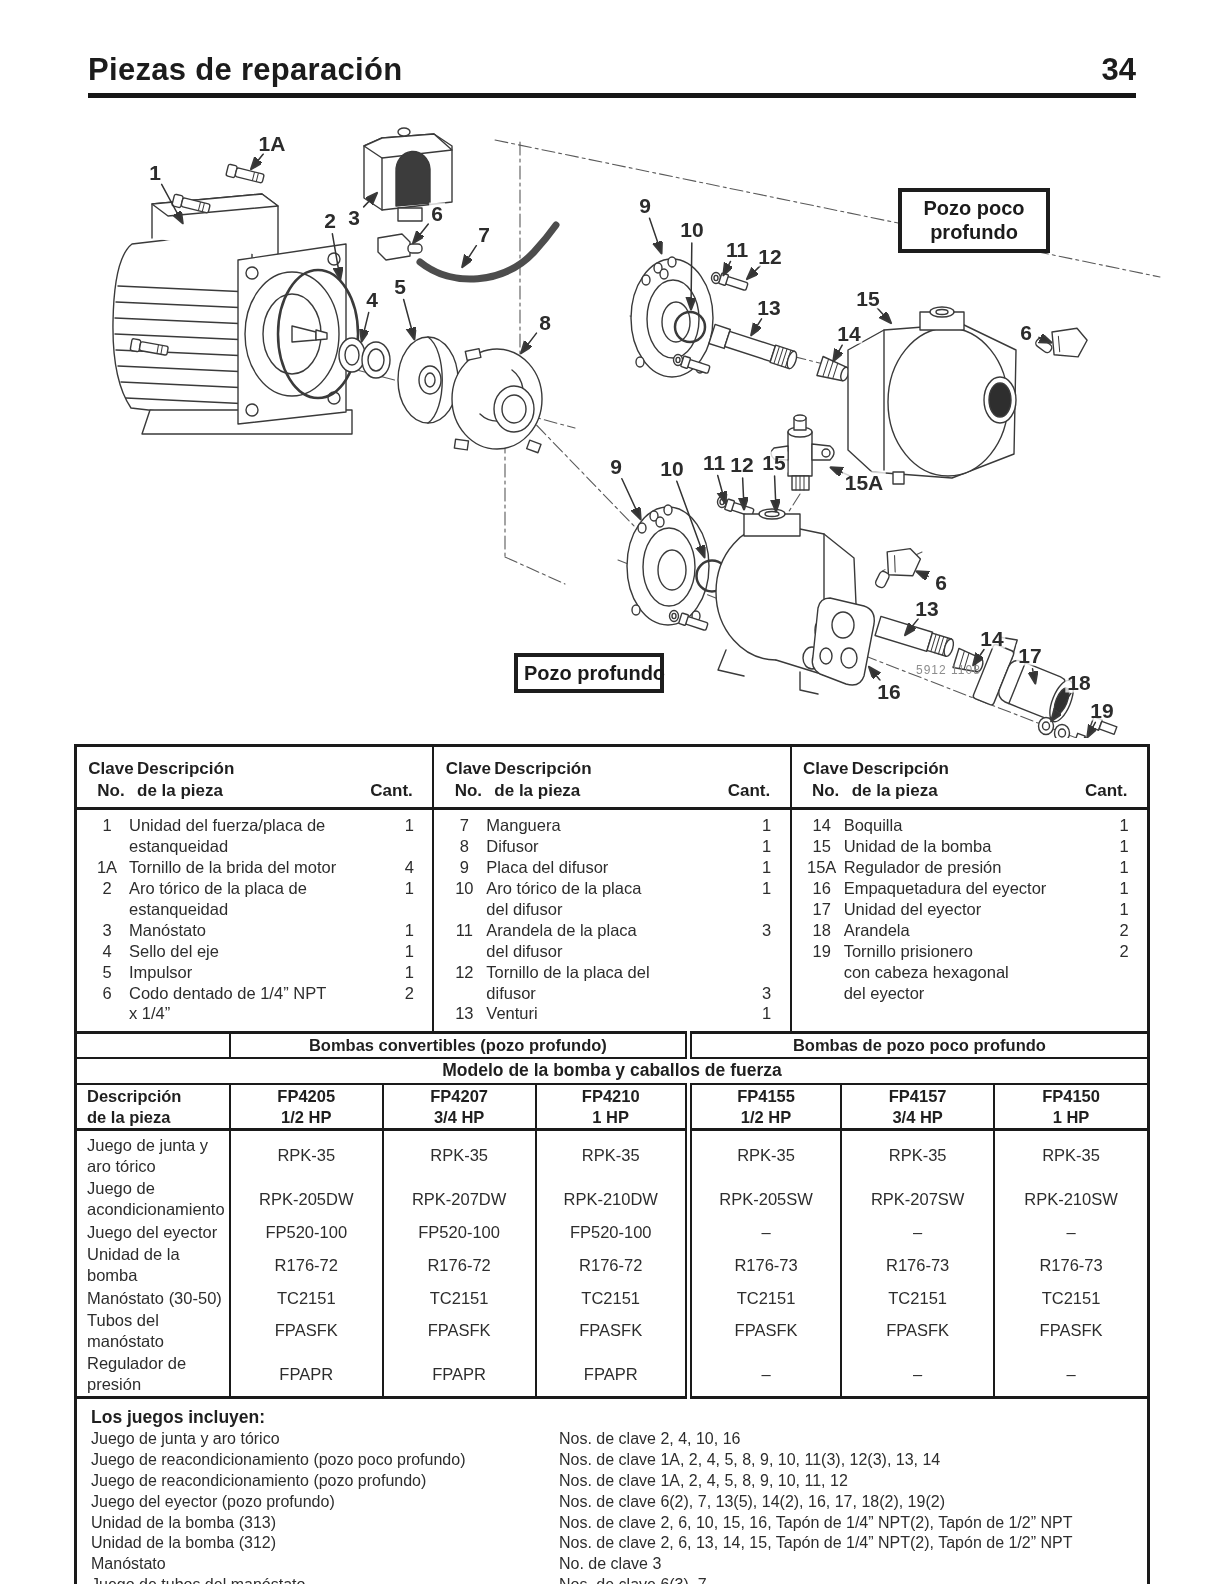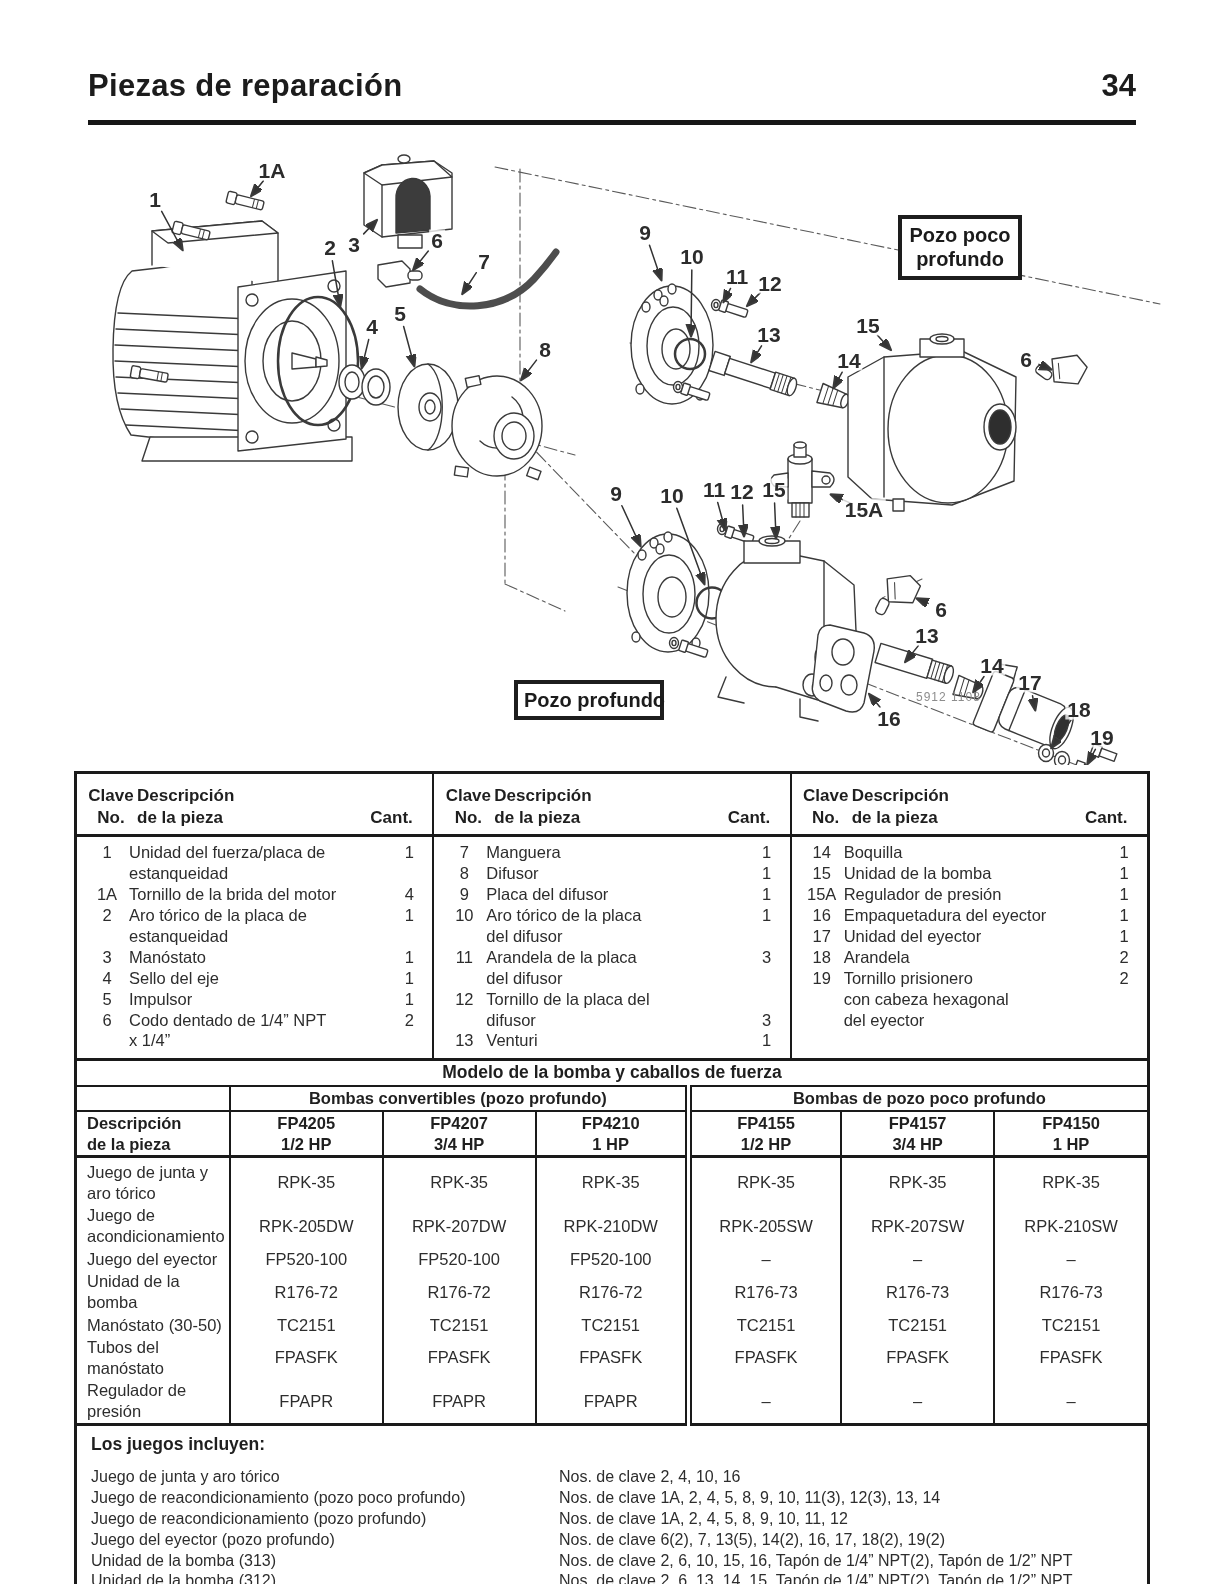--- a/index.html
+++ b/index.html
@@ -1,34 +1,34 @@
 <!DOCTYPE html>
 <html><head>
 <meta charset="utf-8">
 <style>
   *{box-sizing:border-box;margin:0;padding:0}
   html,body{background:#fff}
   body{width:1224px;height:1584px;font-family:"Liberation Sans",sans-serif;color:#262626;position:relative;overflow:hidden}
   .page{width:1224px;height:1584px}
-  .page-header{display:flex;justify-content:space-between;align-items:flex-end;margin:16px 88px;padding-top:52px}
+  .page-header{display:flex;justify-content:space-between;align-items:flex-end;margin:0 88px;padding-top:52px}
   .page-header h1{font-size:31px;font-weight:bold;letter-spacing:.3px;color:#1c1c1c}
   .page-num{font-size:31px;font-weight:bold;color:#1c1c1c}
   .rule{margin:5px 88px 0;border-bottom:5px solid #161616}
   
   .diagram{position:relative;margin-top:12px;height:628px}
   .diagram svg{position:absolute;left:0;top:0}
   #diagram-svg *{stroke:#3a3a3a;stroke-width:1.4px;stroke-linejoin:round;stroke-linecap:round}
   #diagram-svg .dd path{stroke:#5a5a5a;stroke-width:1.1px;stroke-dasharray:13 4 3 4;fill:none}
   #diagram-svg .hose{stroke:#4d4d4d;stroke-width:7px}
   #diagram-svg .oring{stroke-width:2.5px}
   #diagram-svg .thin{stroke-width:1px}
   #arrow-g line{stroke:#333;stroke-width:1.5px}
   .callout{position:absolute;transform:translate(-50%,-50%);font-size:21px;font-weight:600;color:#2c2c2c;background:rgba(255,255,255,.78);padding:0 2px;line-height:1;white-space:nowrap}
   .well-label{position:absolute;border:4px solid #1d1d1d;background:#fff;font-weight:bold;text-align:center;font-size:20px;line-height:1.22;padding:4px 6px;color:#1b1b1b}
-  #shallow-label{left:898px;top:78px;width:124px}
+  #shallow-label{left:898px;top:78px;width:152px}
   #deep-label{left:514px;top:543px;width:150px;white-space:nowrap}
   .draw-num{position:absolute;left:916px;top:553px;font-size:12px;color:#8d8d8d;letter-spacing:1px}
   
   .tables{margin:6px 74px 0;width:1076px;border:3px solid #1a1a1a}
   .parts-table{display:flex}
   .parts-col{flex:1;min-width:0}
   .parts-col+.parts-col{border-left:2px solid #1a1a1a}
   .phead{display:grid;grid-template-columns:52px 1fr 54px;font-weight:bold;font-size:17px;line-height:1.32;padding:11px 8px 4px 8px;border-bottom:3px solid #1a1a1a;color:#1f1f1f}
   .phead .c{text-align:center}.phead .r{padding-right:2px}
   .pbody{padding:5px 8px 7px 8px}
@@ -39,21 +39,21 @@
   .mt-title{font-weight:bold;font-size:17.5px;border-bottom:2.5px solid #1a1a1a;padding:3px 0 4px;color:#1f1f1f}
   .mt-blank{border-bottom:2.5px solid #1a1a1a}
   .mt-group{font-weight:bold;border-bottom:2.5px solid #1a1a1a;border-left:2px solid #1a1a1a;font-size:16.5px;color:#1f1f1f}
   .mt-desc{text-align:left !important;font-weight:bold;border-bottom:3px solid #1a1a1a;padding-left:10px !important;color:#1f1f1f}
   .mt-model{font-weight:bold;border-left:2px solid #1a1a1a;border-bottom:3px solid #1a1a1a;color:#1f1f1f}
   .mt-label{text-align:left !important;padding-left:10px !important}
   .mt-val{border-left:2px solid #1a1a1a}
   .model-table .dbl{border-left:7px double #1a1a1a}
   .mt-body-first td{padding-top:4px}
   .kits{padding:7px 14px 10px;font-size:16px;line-height:1.3;color:#2d2d2d}
-  .kits-heading{font-weight:bold;font-size:17.5px;color:#1f1f1f;margin-bottom:12px}
+  .kits-heading{font-weight:bold;font-size:17.5px;color:#1f1f1f;margin-bottom:1px}
   .kit-row{display:grid;grid-template-columns:468px 1fr}
 </style>
 </head>
 <body>
 
 <div class="page">
 
   <header class="page-header">
     <h1>Piezas de reparación</h1>
     <div class="page-num">34</div>
@@ -590,26 +590,26 @@
               <span class="pdesc">del eyector</span>
               <span class="pqty"></span>
             </div>
           </div>
       </div>
     </div>
 
     <table class="model-table">
         <tbody>
           <tr>
-            <td colspan="7" class="mt-title">Modelo de la bomba y caballos de fuerza</td>
-          </tr>
-          <tr>
             <td class="mt-blank"></td>
             <td colspan="3" class="mt-group">Bombas convertibles (pozo profundo)</td>
             <td colspan="3" class="mt-group dbl">Bombas de pozo poco profundo</td>
+          </tr>
+          <tr>
+            <td colspan="7" class="mt-title">Modelo de la bomba y caballos de fuerza</td>
           </tr>
           <tr>
             <td class="mt-desc">
               <div>Descripción</div>
               <div>de la pieza</div>
             </td>
             <td class="mt-model">
               <div>FP4205</div>
               <div>1/2 HP</div>
             </td>

